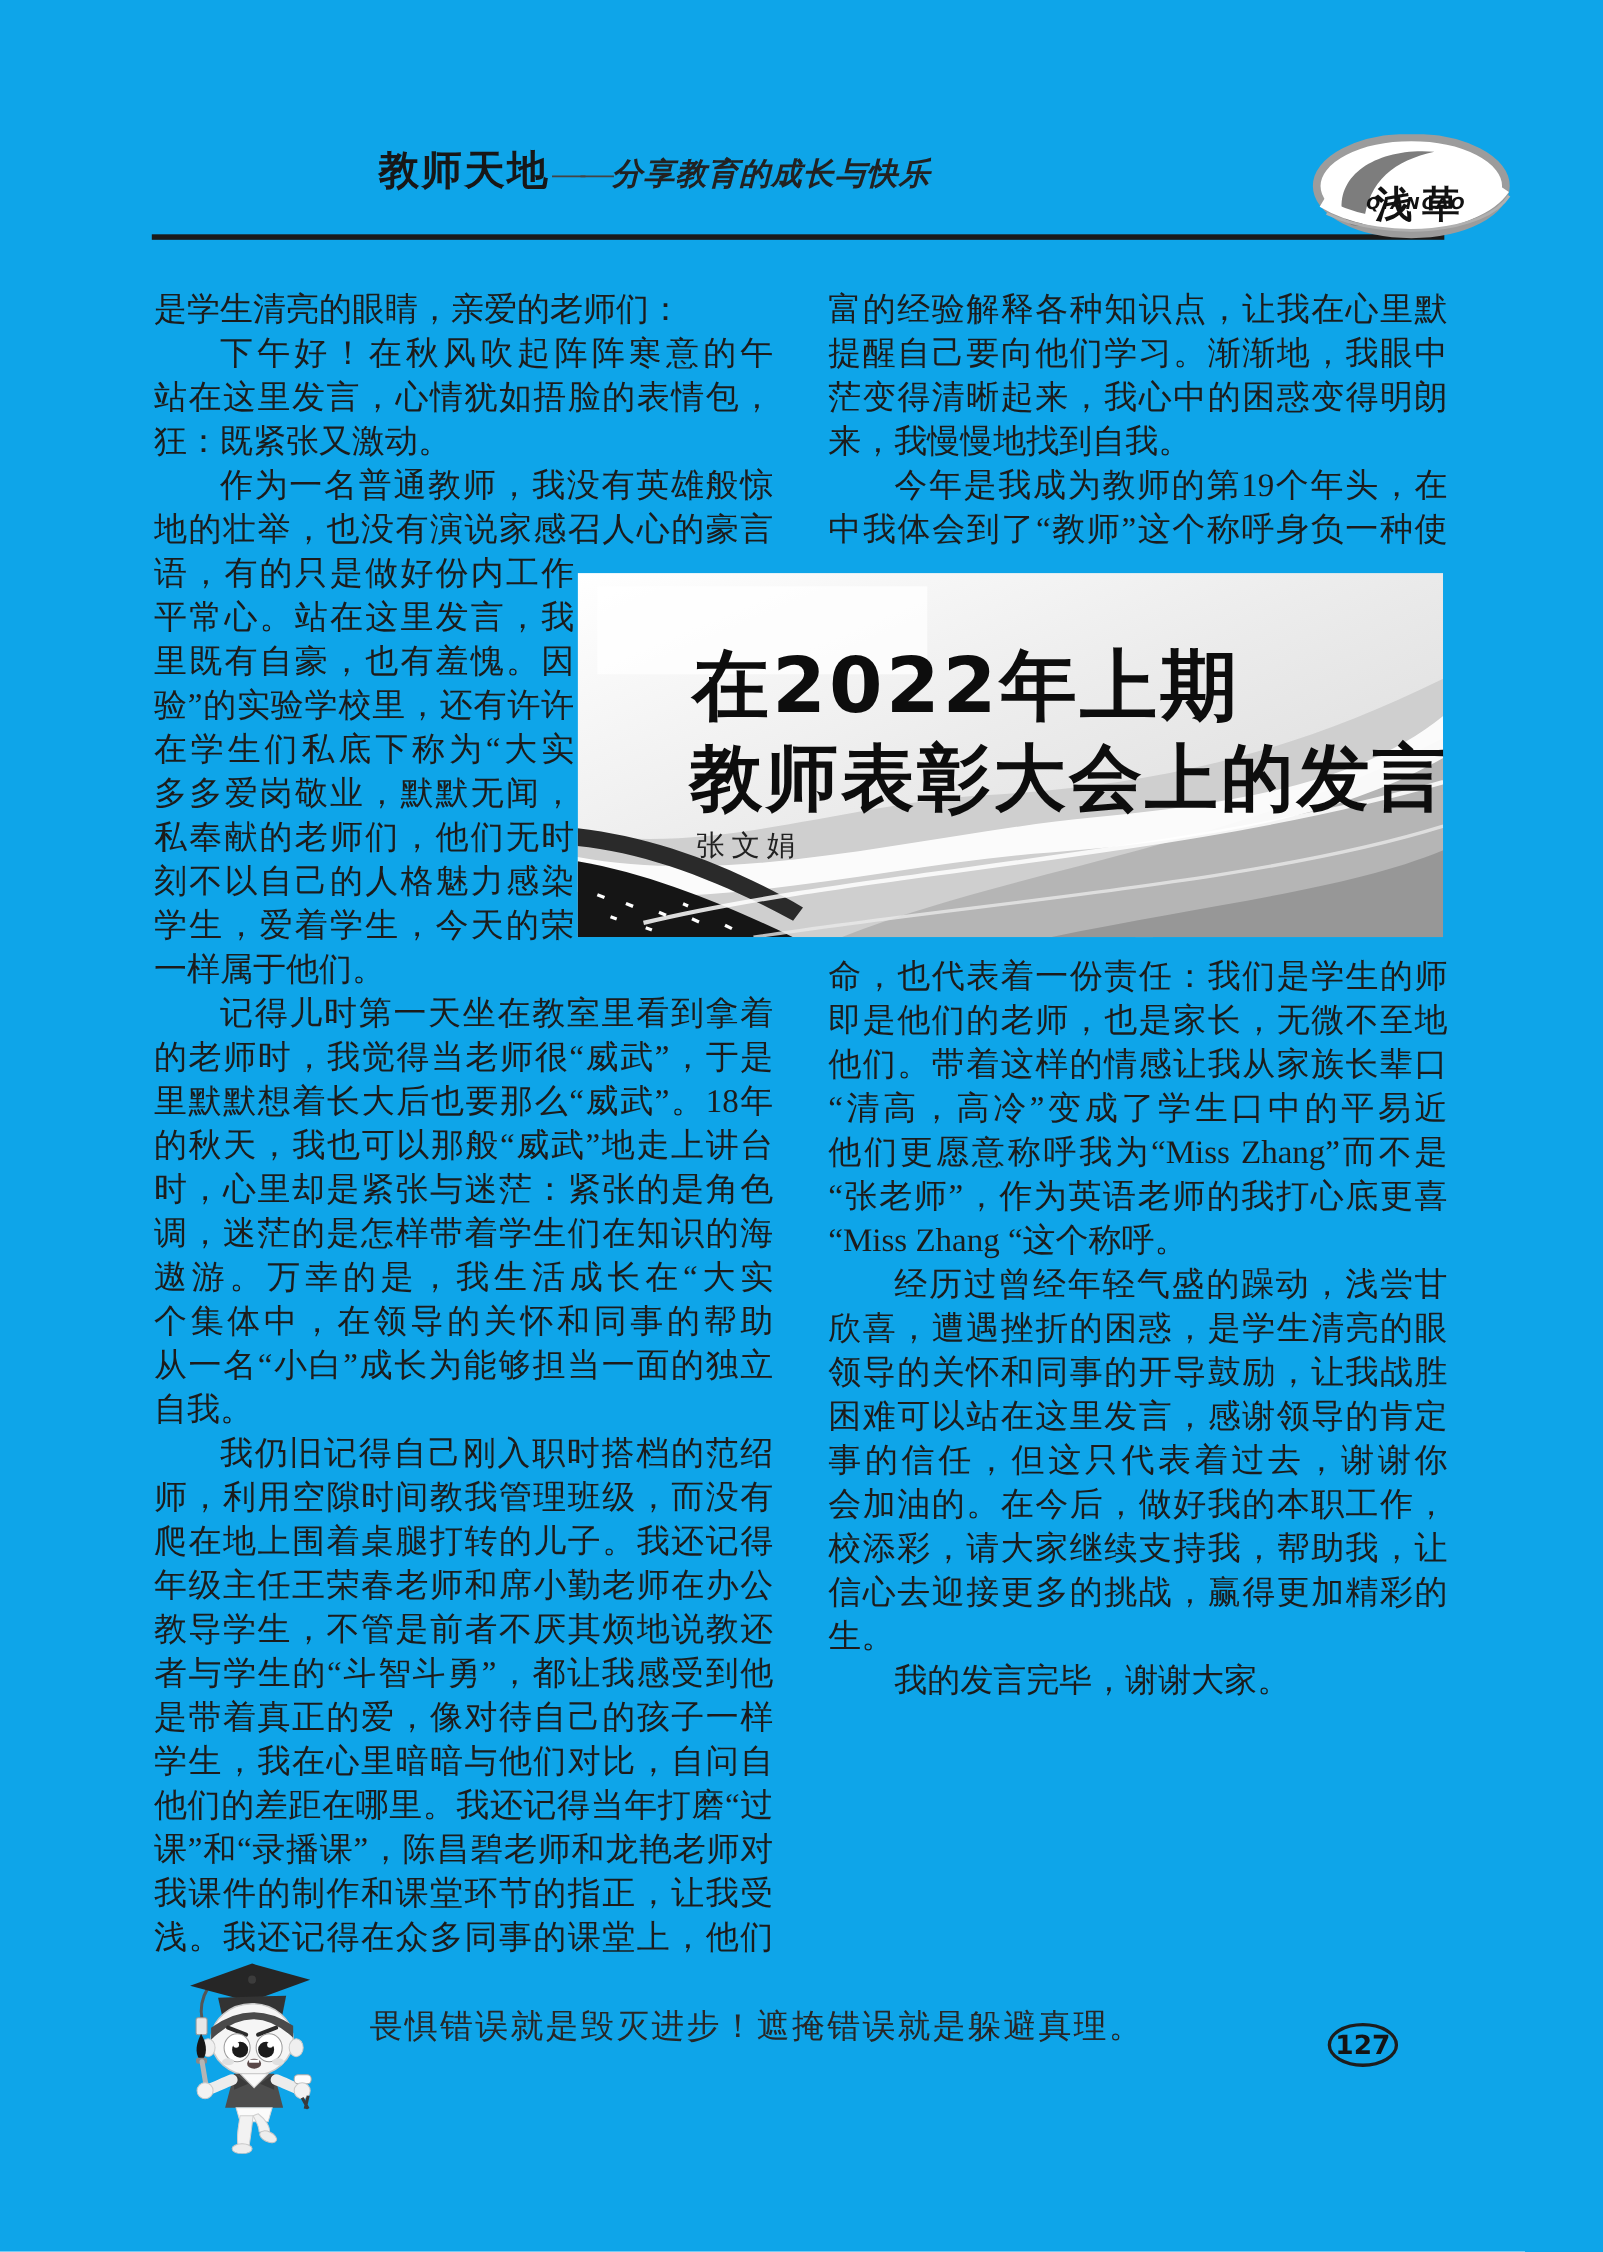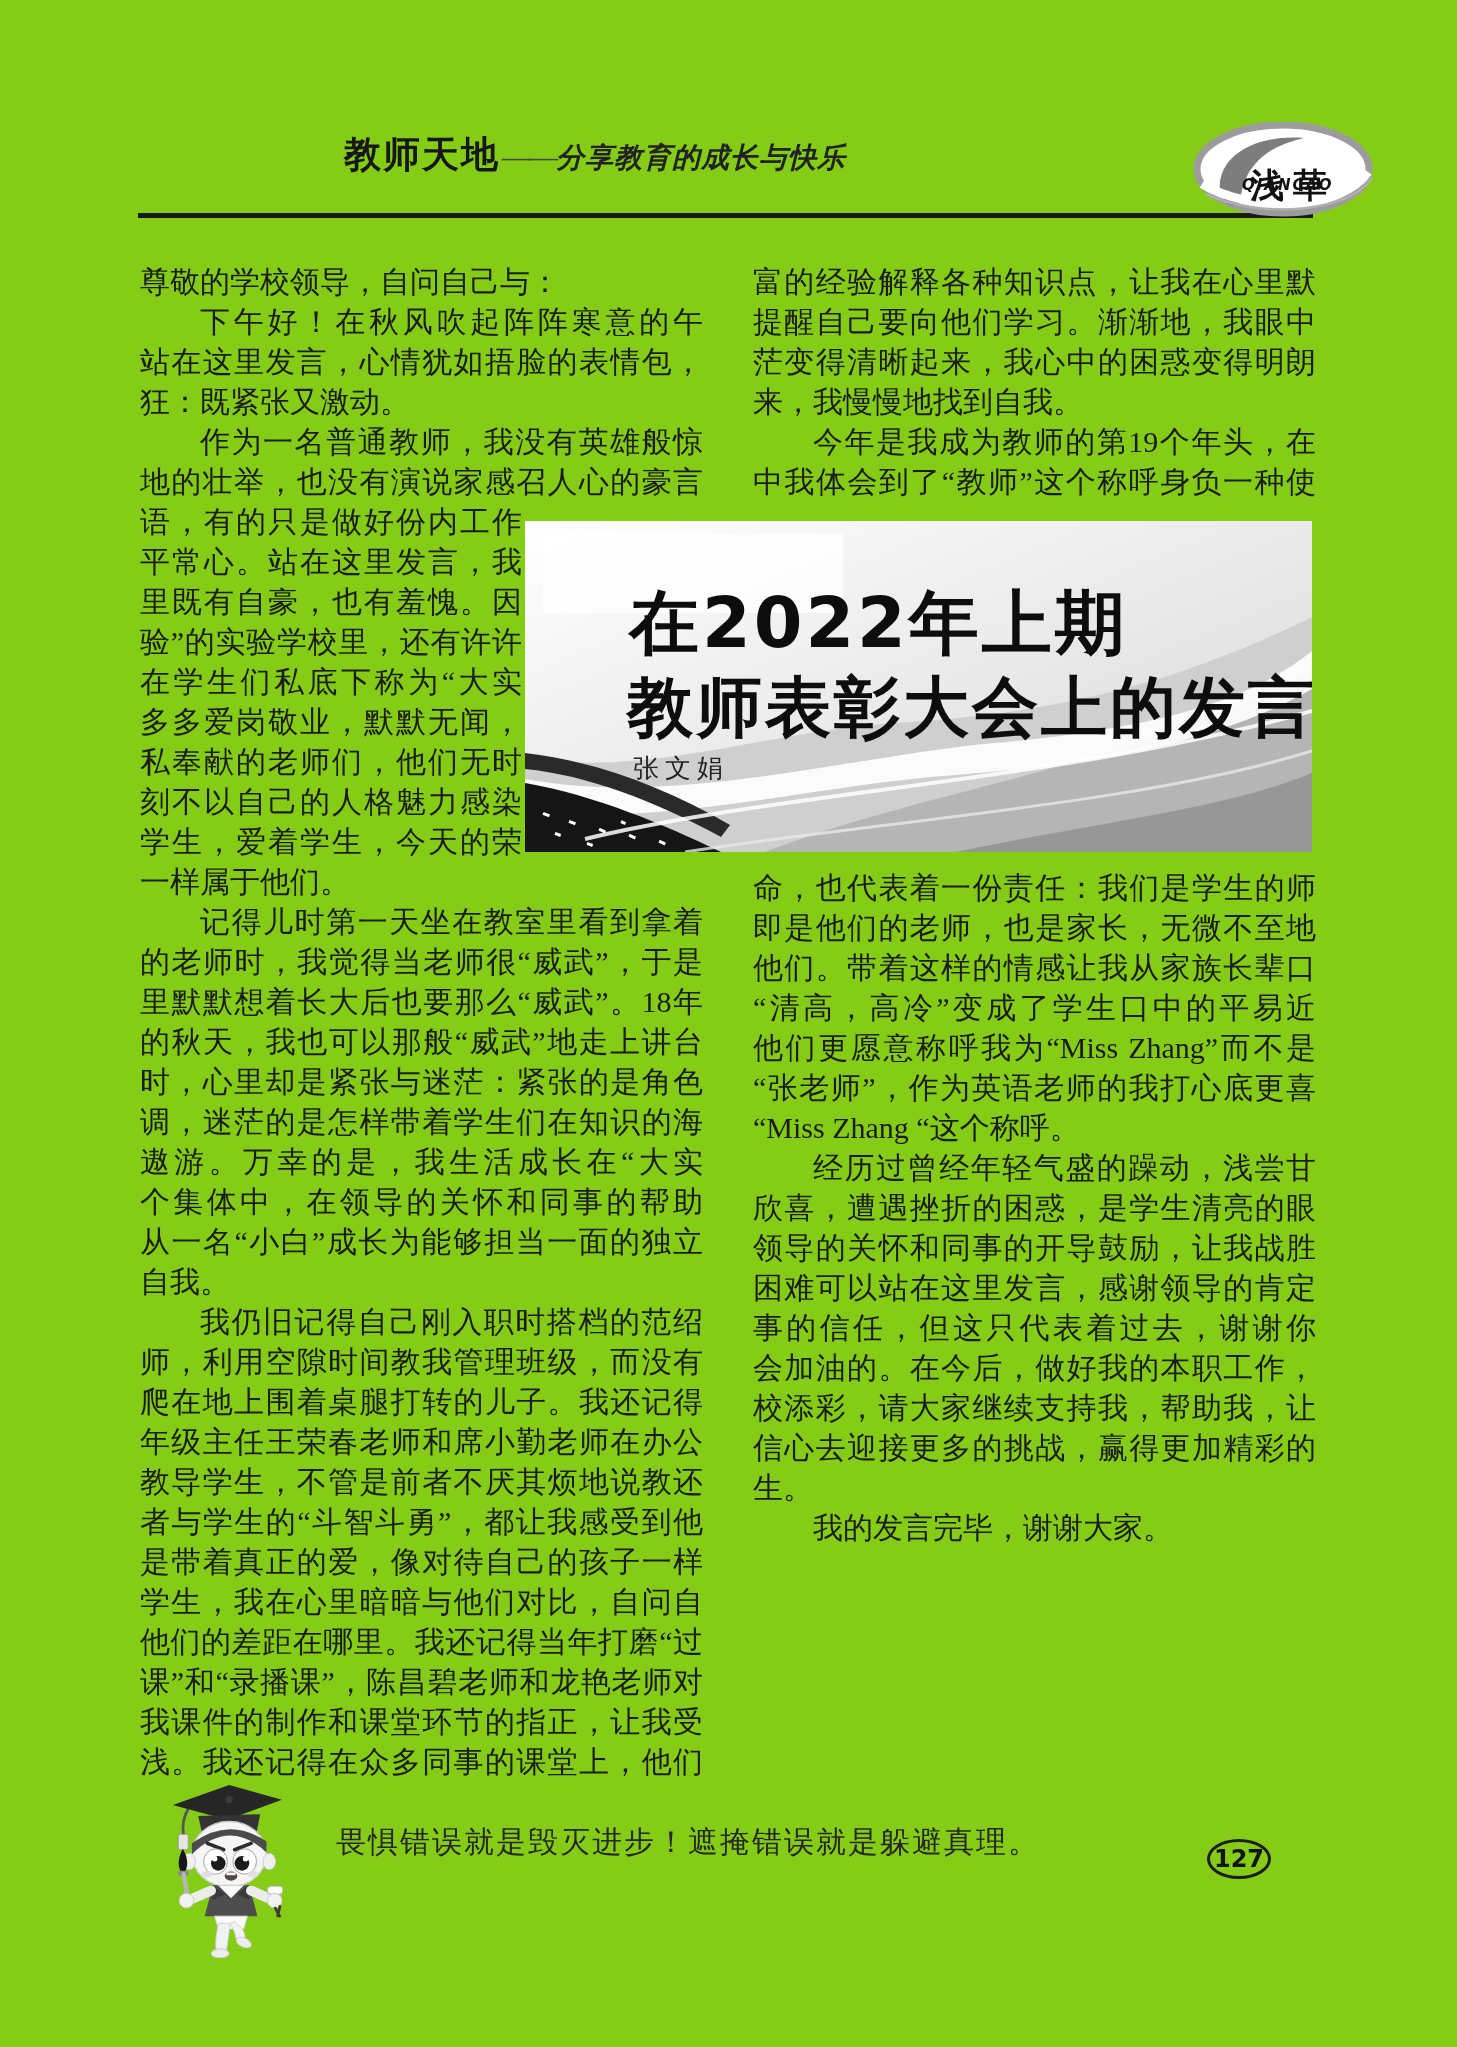--- a/index.html
+++ b/index.html
@@ -1,16 +1,16 @@
 <!DOCTYPE html>
 <html><head>
 <meta charset="utf-8">
 <style>
   html,body{margin:0;padding:0;background:#ffffff;}
-  .page{position:relative;width:1457px;height:2047px;background:#84cc16;overflow:hidden;
+  .page{position:relative;width:1457px;height:2047px;background:#0ea5e9;overflow:hidden;
         font-family:"Liberation Serif","DejaVu Serif",serif;color:#1f1f1f;}
 
   
   .header-row{position:absolute;left:344px;top:130px;height:48px;display:flex;align-items:baseline;white-space:nowrap;}
   .hdr-title{font-family:"DejaVu Sans","Liberation Sans",sans-serif;font-weight:bold;font-size:37px;letter-spacing:2px;color:#171717;}
   .hdr-dash{font-size:30px;color:#444;margin:0 2px;letter-spacing:-4px;}
   .hdr-sub{font-size:28px;font-style:italic;font-weight:bold;letter-spacing:1px;color:#222;}
   .hdr-rule{position:absolute;left:138px;top:213px;width:1175px;height:5px;background:#1a1a1a;}
 
   
@@ -65,21 +65,21 @@
       <ellipse cx="91" cy="47" rx="86" ry="44" fill="#ffffff" stroke="#9c9c9c" stroke-width="7"></ellipse>
       <path d="M28,70 C24,34 64,12 112,16 C76,24 52,42 48,80 C40,88 30,80 28,70 Z" fill="#7d7d7d"></path>
       <path d="M10,62 C60,92 150,88 176,50" stroke="#ffffff" stroke-width="9" fill="none"></path>
       <path d="M14,72 C70,98 158,90 180,56" stroke="#b0b0b0" stroke-width="2.5" fill="none"></path>
     </svg>
     <div class="logo-name">浅草</div>
     <div class="logo-roman">QIANCAO</div>
   </div>
 
   <div id="leftTop" class="tblock">
-      <div class="ln last">尊敬的学校领导，自问自己与：</div>
+      <div class="ln last">是学生清亮的眼睛，亲爱的老师们：</div>
       <div class="ln ind">下午好！在秋风吹起阵阵寒意的午后，我</div>
       <div class="ln">站在这里发言，心情犹如捂脸的表情包，抓</div>
       <div class="ln last">狂：既紧张又激动。</div>
       <div class="ln ind">作为一名普通教师，我没有英雄般惊天动</div>
       <div class="ln">地的壮举，也没有演说家感召人心的豪言壮</div>
     </div>
   <div id="leftNarrow" class="tblock">
       <div class="ln">语，有的只是做好份内工作的</div>
       <div class="ln">平常心。站在这里发言，我心</div>
       <div class="ln">里既有自豪，也有羞愧。因为</div>

